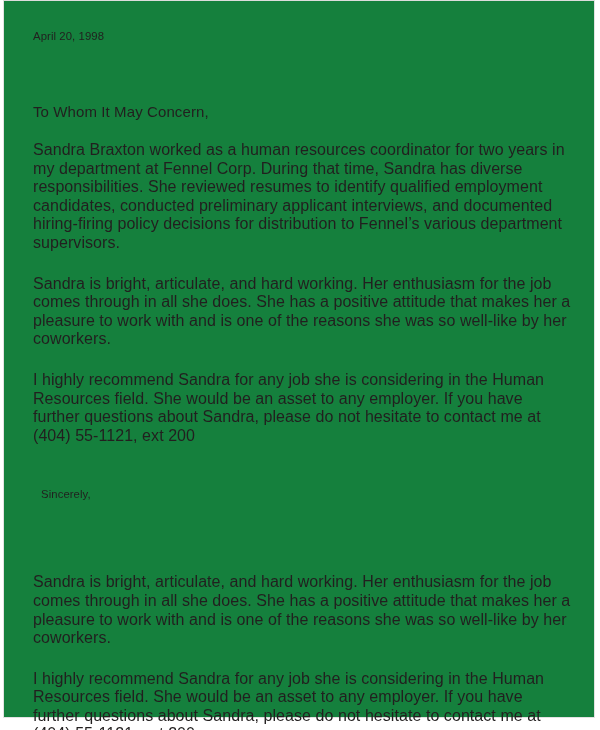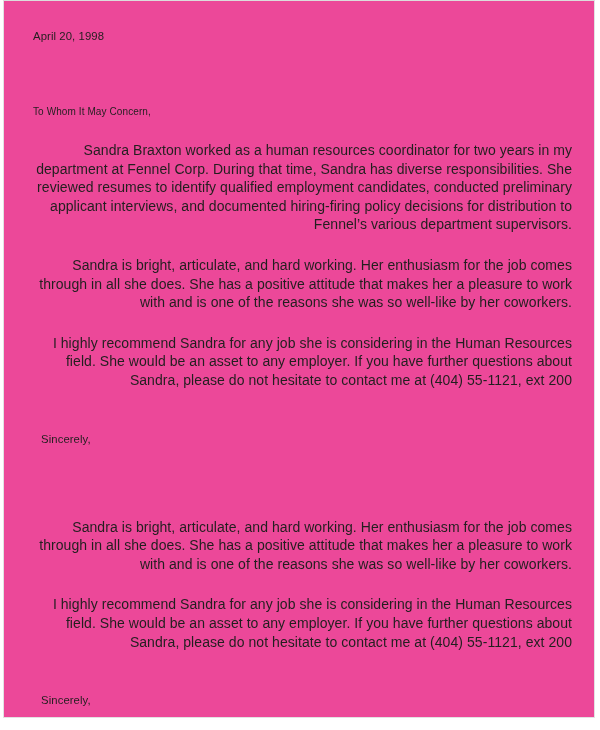--- a/index.html
+++ b/index.html
@@ -14,50 +14,50 @@
     overflow: hidden;
     font-family: "Liberation Sans", sans-serif;
     color: #221f1f;
   }
   .page {
     position: relative;
     box-sizing: border-box;
     width: 592px;
     height: 718px;
     margin: 0 0 0 3px;
-    background: #ec4899;
+    background: #15803d;
     border: 1px solid #e2e2e2;
     border-top: 1px solid #dcdcdc;
   }
   .page-inner {
     box-sizing: border-box;
     padding: 28px 22px 0 29px;
   }
   .letter-date {
     font-size: 11.3px;
     line-height: 14px;
     letter-spacing: 0.1px;
     margin: 0;
   }
   .spacer-date {
     height: 62px;
   }
   .salutation {
-    font-size: 10px;
+    font-size: 15px;
     line-height: 14px;
     letter-spacing: 0.1px;
     margin: 0;
   }
   .body-para {
-    font-size: 14px;
+    font-size: 16px;
     line-height: 18.6px;
     letter-spacing: 0.06px;
     margin: 22px 0 0 0;
     max-width: 540px;
-    text-align: right;
+    text-align: left;
   }
   .closing {
     font-size: 11.3px;
     line-height: 14px;
     letter-spacing: 0.1px;
     margin: 8px;
   }
   .gap-md { height: 34px; }
   .gap-lg { height: 42px; }
   .gap-xl { height: 52px; }

